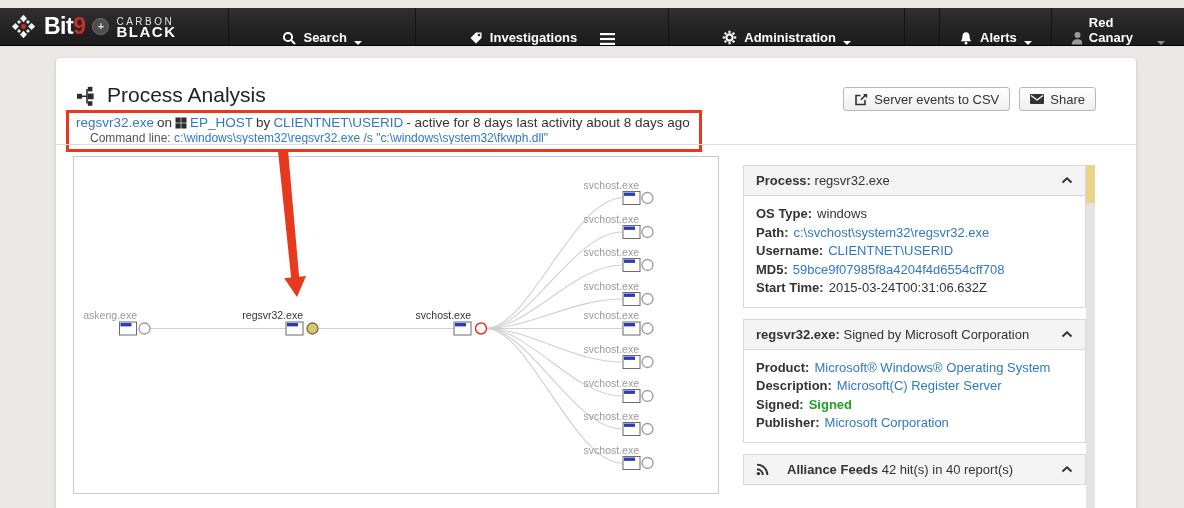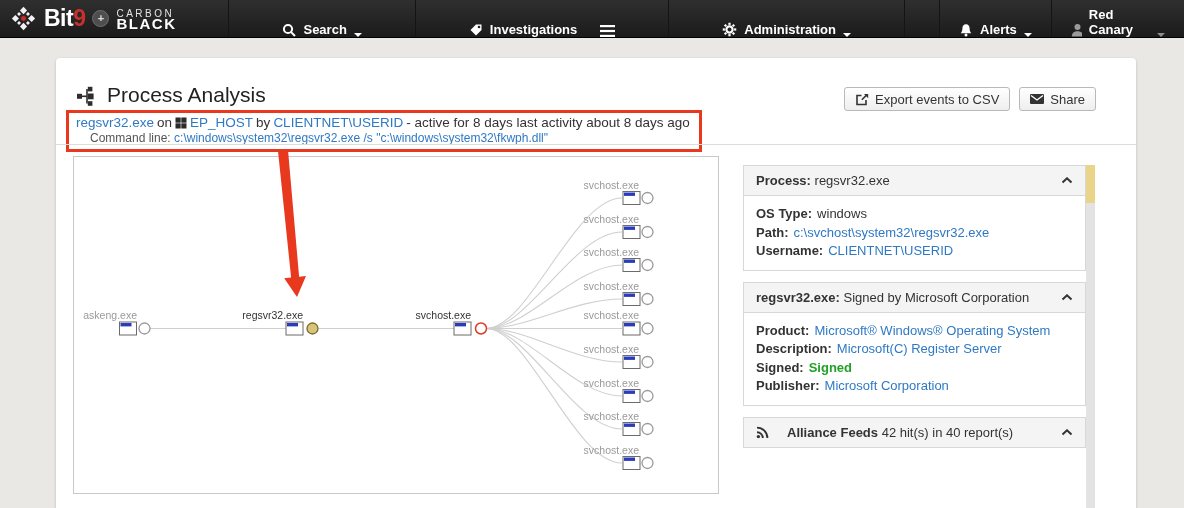--- a/index.html
+++ b/index.html
@@ -1,20 +1,20 @@
 <!DOCTYPE html>
 <html><head>
 <meta charset="utf-8">
 <style>
   * { margin:0; padding:0; box-sizing:border-box; }
   html,body { width:1184px; height:508px; overflow:hidden; background:#e9e8e5;
     font-family:"Liberation Sans", sans-serif; }
 
   
-  .navbar { position:absolute; top:0; left:0; width:1184px; height:38px;
+  .navbar { position:absolute; top:8px; left:0; width:1184px; height:38px;
     background:linear-gradient(#2f2f2f,#1b1b1b); border-bottom:1px solid #000;
     display:flex; align-items:stretch; color:#fff;gap:34px; }
   .brand { display:flex; align-items:center; gap:7px; padding:0 18px 0 10px; }
   .bit9-text { font-size:23px; font-weight:600; color:#fff; letter-spacing:-0.5px; }
   .bit9-text .nine { color:#c9302c; }
   .plus-badge { width:17px; height:17px; border-radius:50%; background:#4e4e4e;
     border:1px solid #6e6e6e; color:#ddd; font-size:11px; line-height:15px;
     text-align:center; font-weight:700; }
   .cb-stack { display:flex; flex-direction:column; line-height:10px; padding-top:1px; }
   .cb-carbon { font-size:10px; letter-spacing:2.5px; color:#e3e3e3; font-weight:400; }
@@ -177,21 +177,21 @@
     <span>Process Analysis</span>
   </div>
 
   <div class="header-buttons">
     <button class="btn">
       <svg width="14" height="13">
         <path d="M6.5,2.5 H2 V11.5 H11 V7" stroke="#333" fill="none" stroke-width="1.6"></path>
         <line x1="6.8" y1="6.8" x2="11.8" y2="1.9" stroke="#333" stroke-width="1.6"></line>
         <path d="M9,1 H13.2 V5.2 Z" fill="#333"></path>
       </svg>
-      <span>Export events to CSV</span>
+      <span>Server events to CSV</span>
     </button>
     <button class="btn">
       <svg width="14" height="10">
         <rect width="14" height="10" rx="1" fill="#333"></rect>
         <path d="M1,1.5 L7,6 L13,1.5" stroke="#fff" stroke-width="1.3" fill="none"></path>
       </svg>
       <span>Share</span>
     </button>
   </div>
 
@@ -345,20 +345,22 @@
       <div class="section-header">
         <span><b>Process:</b> <span>regsvr32.exe</span></span>
         <svg class="chev" width="12" height="7">
           <polyline points="1.5,5.5 6,1.3 10.5,5.5" fill="none" stroke="#333" stroke-width="2"></polyline>
         </svg>
       </div>
       <div class="section-body">
         <div class="drow"><b>OS Type:</b><span>windows</span></div>
         <div class="drow"><b>Path:</b><a class="lnk">c:\svchost\system32\regsvr32.exe</a></div>
         <div class="drow"><b>Username:</b><a class="lnk">CLIENTNET\USERID</a></div>
+        <div class="drow"><b>MD5:</b><a class="lnk">59bce9f07985f8a4204f4d6554cff708</a></div>
+        <div class="drow"><b>Start Time:</b><span>2015-03-24T00:31:06.632Z</span></div>
       </div>
     </div>
 
     <div class="section">
       <div class="section-header">
         <span><b>regsvr32.exe:</b> <span>Signed by Microsoft Corporation</span></span>
         <svg class="chev" width="12" height="7">
           <polyline points="1.5,5.5 6,1.3 10.5,5.5" fill="none" stroke="#333" stroke-width="2"></polyline>
         </svg>
       </div>

